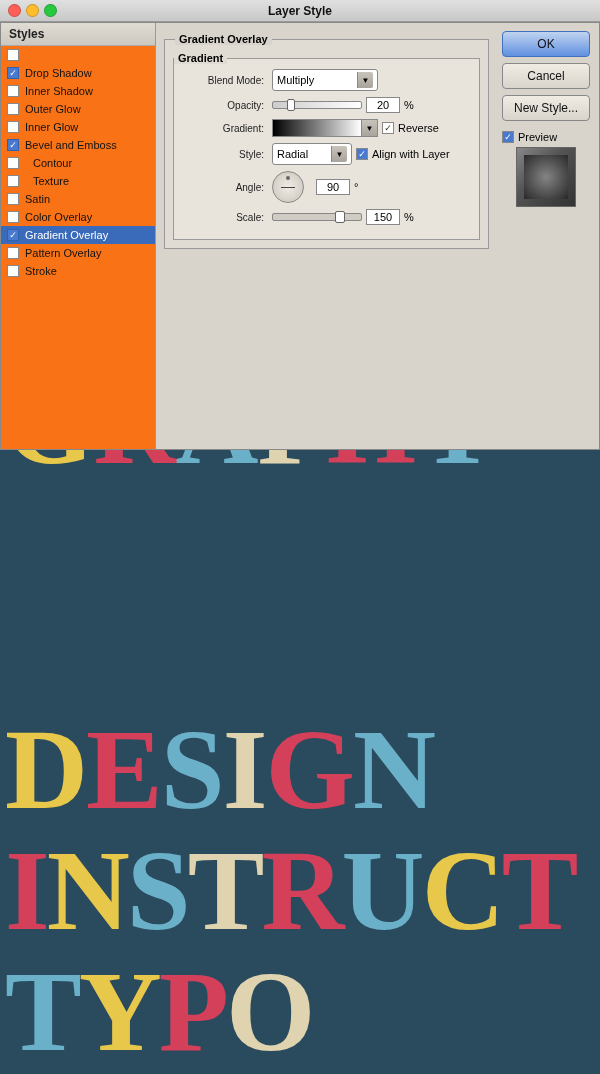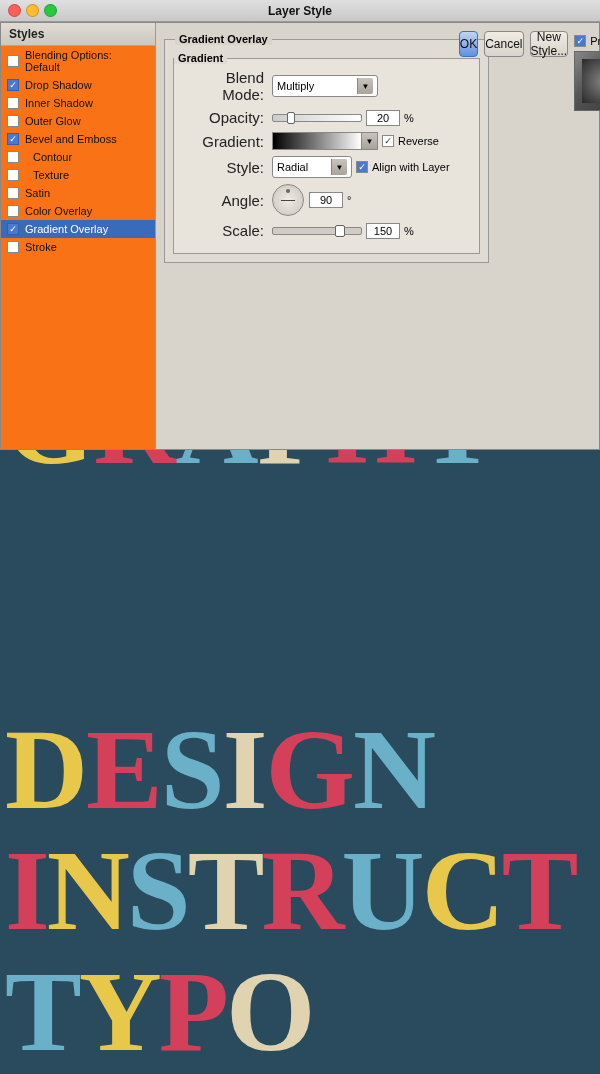--- a/index.html
+++ b/index.html
@@ -111,21 +111,21 @@
 
     .form-row {
       display: flex;
       align-items: center;
       margin-bottom: 6px;
     }
     .form-label {
       width: 90px;
       text-align: right;
       padding-right: 8px;
-      font-size: 15px;
+      font-size: 10px;
       color: #222;
     }
     .form-control {
       display: flex;
       align-items: center;
       gap: 4px;
     }
 
     
     .dropdown {
@@ -268,20 +268,21 @@
     }
 
     
     .right-buttons {
       position: absolute;
       right: 0;
       top: 0;
       width: 105px;
       padding: 8px;
       display: flex;
+      flex-direction: column;
       gap: 6px;
       justify-content: center;
     }
     .dialog-btn {
       width: 88px;
       height: 26px;
       background: linear-gradient(to bottom, #f0ece4, #d8d4cc);
       border: 1px solid #888;
       border-radius: 4px;
       font-size: 12px;
@@ -365,35 +366,38 @@
 </div>
 
 <div class="dialog-body">
 
   <div class="styles-panel">
     <div class="styles-panel-header">Styles</div>
 
     <div id="styles-list">
         <div class="style-item" style="padding-left: 24px;">
           <div class="checkbox"></div>
-          <span>Blending Options: Default</span>
         </div>
         <div class="style-item" style="padding-left: 24px;">
           <div class="checkbox" style="background: rgb(74, 122, 208); border: 1px solid rgb(48, 96, 176);">
             <span style="font-size:9px;color:white;">✓</span>
           </div>
           <span>Drop Shadow</span>
         </div>
         <div class="style-item" style="padding-left: 24px;">
           <div class="checkbox"></div>
           <span>Inner Shadow</span>
         </div>
         <div class="style-item" style="padding-left: 24px;">
           <div class="checkbox"></div>
           <span>Outer Glow</span>
+        </div>
+        <div class="style-item" style="padding-left: 24px;">
+          <div class="checkbox"></div>
+          <span>Inner Glow</span>
         </div>
         <div class="style-item" style="padding-left: 24px;">
           <div class="checkbox" style="background: rgb(74, 122, 208); border: 1px solid rgb(48, 96, 176);">
             <span style="font-size:9px;color:white;">✓</span>
           </div>
           <span>Bevel and Emboss</span>
         </div>
         <div class="style-item" style="padding-left: 32px;">
           <div class="checkbox"></div>
           <span>Contour</span>
@@ -408,20 +412,24 @@
         </div>
         <div class="style-item" style="padding-left: 24px;">
           <div class="checkbox"></div>
           <span>Color Overlay</span>
         </div>
         <div class="style-item active" style="padding-left: 24px;">
           <div class="checkbox" style="background: rgb(74, 122, 208); border: 1px solid rgb(48, 96, 176);">
             <span style="font-size:9px;color:white;">✓</span>
           </div>
           <span>Gradient Overlay</span>
+        </div>
+        <div class="style-item" style="padding-left: 24px;">
+          <div class="checkbox"></div>
+          <span>Pattern Overlay</span>
         </div>
         <div class="style-item" style="padding-left: 24px;">
           <div class="checkbox"></div>
           <span>Stroke</span>
         </div>
       </div>
   </div>
 
   <div class="settings-panel" style="padding-right: 110px;">
 
@@ -476,21 +484,21 @@
           </div>
         </div>
 
         <div class="form-row">
           <span class="form-label">Angle:</span>
           <div class="form-control">
             <div class="angle-dial">
               <div style="width: 14px; height: 1px; background: #444; transform: rotate(0deg); position: absolute;"></div>
               <div style="width: 4px; height: 4px; background: #666; border-radius: 50%; position: absolute; top: 4px; left: 50%; transform: translateX(-50%);"></div>
             </div>
-            <input class="number-input" style="width: 34px; height: 16px; border: 1px solid rgb(136, 136, 136); font-size: 11px; text-align: center; margin-left: 1px;" value="90">
+            <input class="number-input" style="width: 34px; height: 16px; border: 1px solid rgb(136, 136, 136); font-size: 11px; text-align: center; margin-left: 8px;" value="90">
             <span style="font-size:11px;">°</span>
           </div>
         </div>
 
         <div class="form-row">
           <span class="form-label">Scale:</span>
           <div class="form-control">
             <div class="scale-slider-track">
               <div class="scale-thumb" style="left: 70%;"></div>
             </div>

